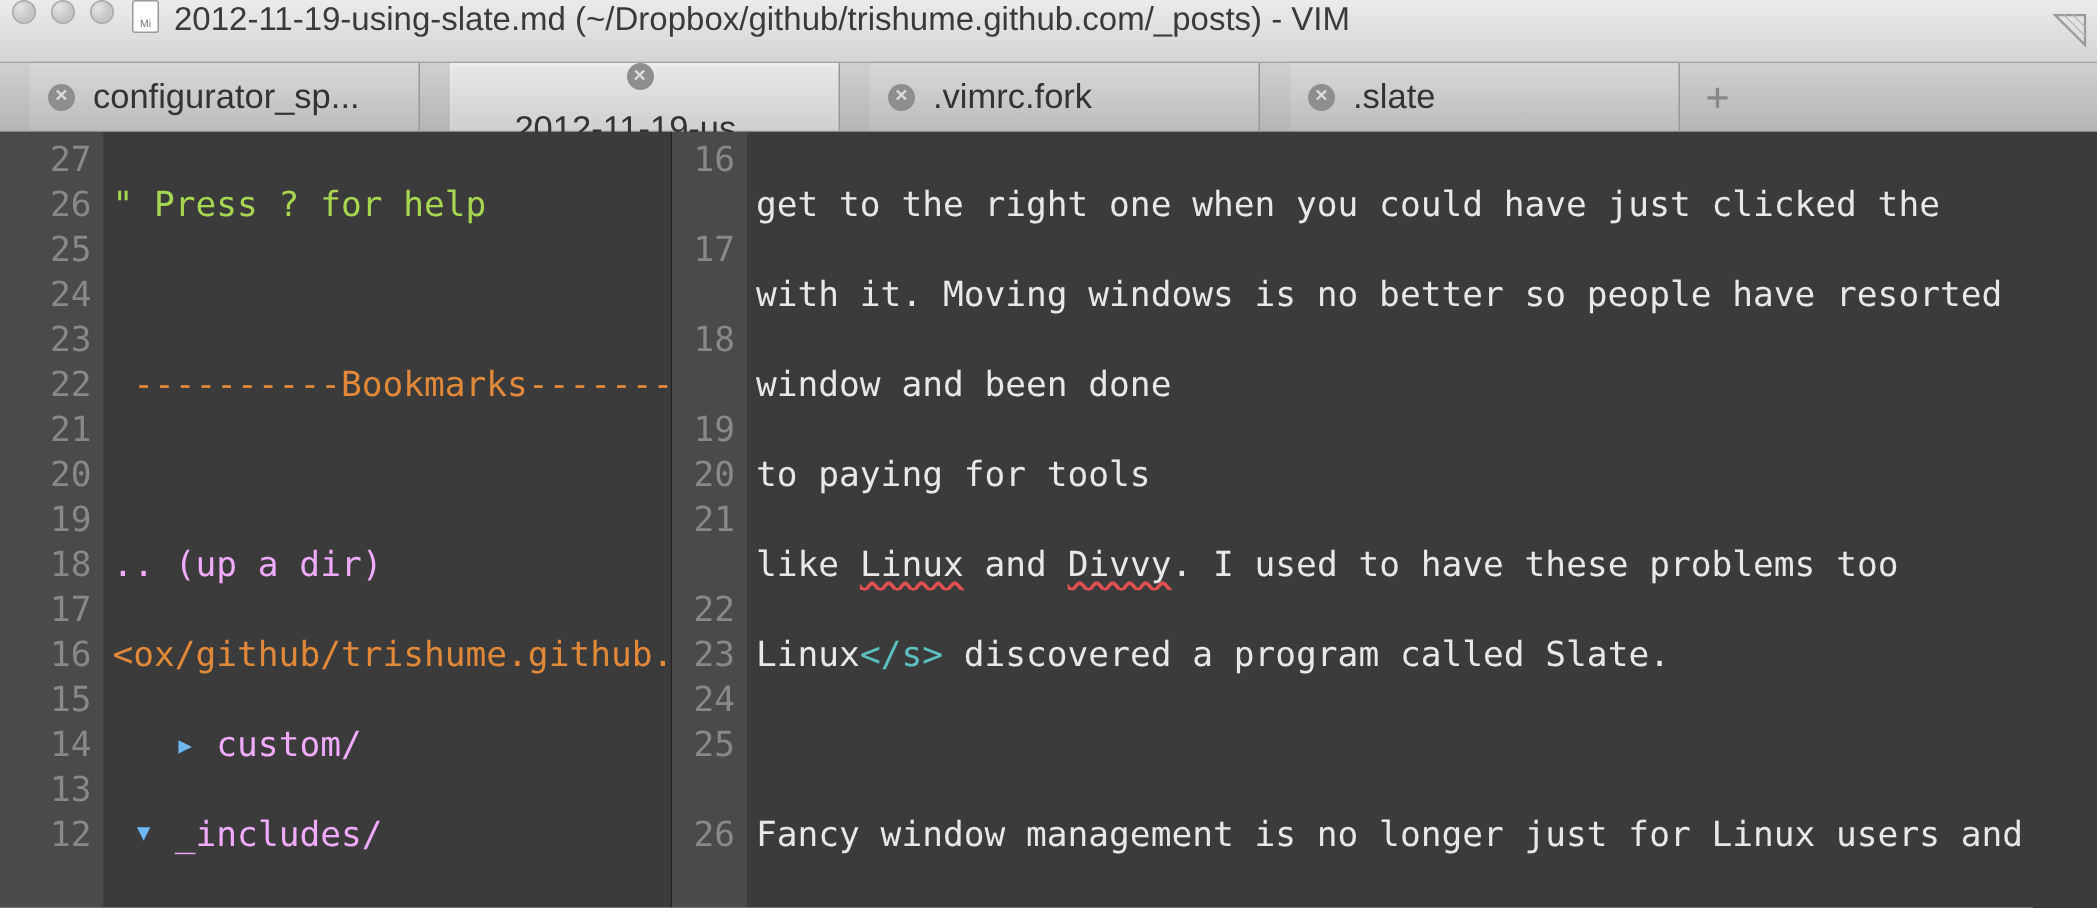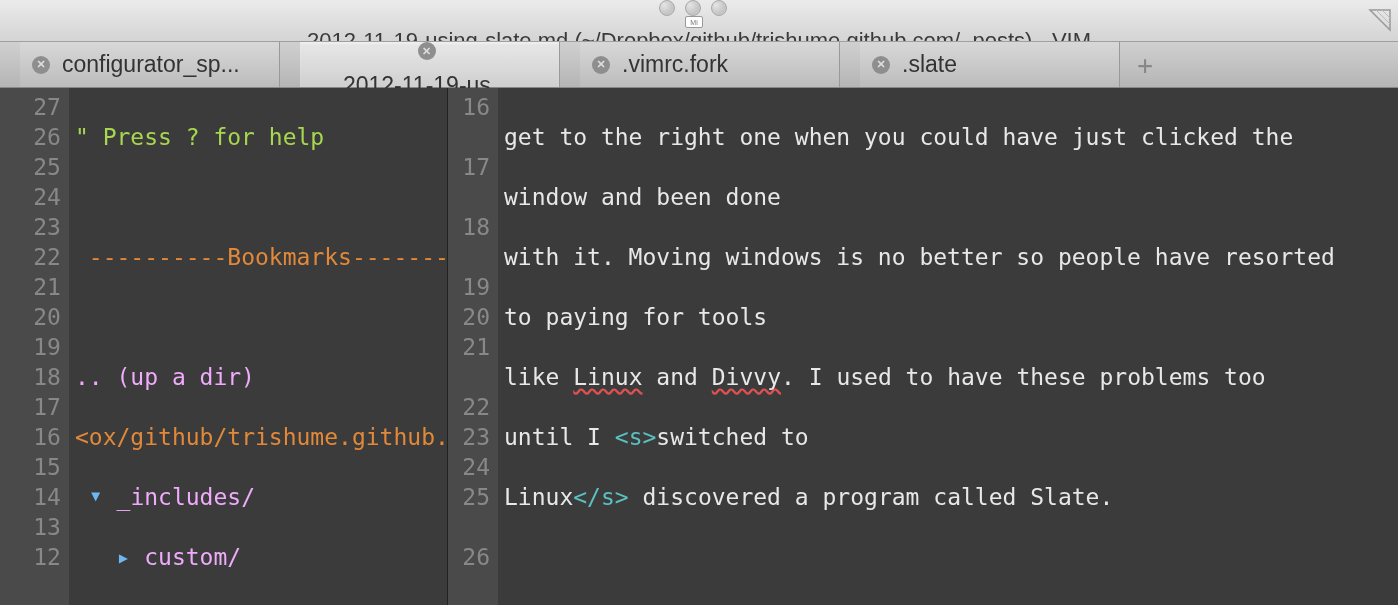--- a/index.html
+++ b/index.html
@@ -4,24 +4,23 @@
 <style>
   * { margin: 0; padding: 0; box-sizing: border-box; }
   html, body { width: 1398px; height: 605px; overflow: hidden; font-family: "Menlo", "Consolas", monospace; }
 
   
   .titlebar {
     height: 42px;
     background: linear-gradient(to bottom, #ebebeb, #d4d4d4);
     border-bottom: 1px solid #a0a0a0;
     display: flex;
-    align-items: center;
+    align-items: flex-start;
     padding: 0 8px;
     position: relative;
-    flex-direction: column;
   }
   .traffic-lights { display: flex; gap: 10px; margin-right: 12px; }
   .traffic-light {
     width: 16px; height: 16px; border-radius: 50%;
     background: radial-gradient(circle at 30% 30%, #fff8, transparent 60%), #c6c6c6;
     border: 1px solid #aaa;
   }
   .title-icon {
     width: 18px; height: 22px; background: #fff; border: 1px solid #999;
     position: relative; margin-right: 10px; border-radius: 2px;
@@ -181,22 +180,22 @@
       <div>13</div>
       <div>12</div>
     </div>
     <div class="code">
 <span class="row c-green">" Press ? for help</span>
 <span class="row"></span>
 <span class="row"> <span class="c-orange">----------</span><span class="c-orange">Bookmarks</span><span class="c-orange">-------</span></span>
 <span class="row"></span>
 <span class="row c-blue">.. (up a dir)</span>
 <span class="row"><span class="c-orange">&lt;</span><span class="c-orange">ox/github/trishume.github.</span></span>
+<span class="row">   <span class="arrow arrow-right">▸</span> <span class="c-blue">custom/</span></span>
 <span class="row"> <span class="arrow arrow-down">▾</span> <span class="c-blue">_includes/</span></span>
-<span class="row">   <span class="arrow arrow-right">▸</span> <span class="c-blue">custom/</span></span>
 <span class="row">   <span class="arrow arrow-right">▸</span> <span class="c-blue">JB/</span></span>
 
 
 
 
 
 
 
     </div>
   </div>
@@ -215,25 +214,24 @@
       <div></div>
       <div>22</div>
       <div>23</div>
       <div>24</div>
       <div>25</div>
       <div></div>
       <div>26</div>
     </div>
     <div class="code">
 <span class="row c-white">get to the right one when you could have just clicked the</span>
+<span class="row c-white">with it. Moving windows is no better so people have resorted</span>
 <span class="row c-white">window and been done</span>
-<span class="row c-white">with it. Moving windows is no better so people have resorted</span>
 <span class="row c-white">to paying for tools</span>
 <span class="row c-white"><span>like </span><span class="spellerr">Linux</span><span> and </span><span class="spellerr">Divvy</span><span>. I used to have these problems too</span></span>
-<span class="row c-white"><span>until I </span><span class="c-cyan">&lt;s&gt;</span><span>switched to</span></span>
 <span class="row c-white"><span>Linux</span><span class="c-cyan">&lt;/s&gt;</span><span> discovered a program called Slate.</span></span>
 <span class="row"></span>
 <span class="row c-white">Fancy window management is no longer just for Linux users and</span>
 
 
 
 
 
 
 

